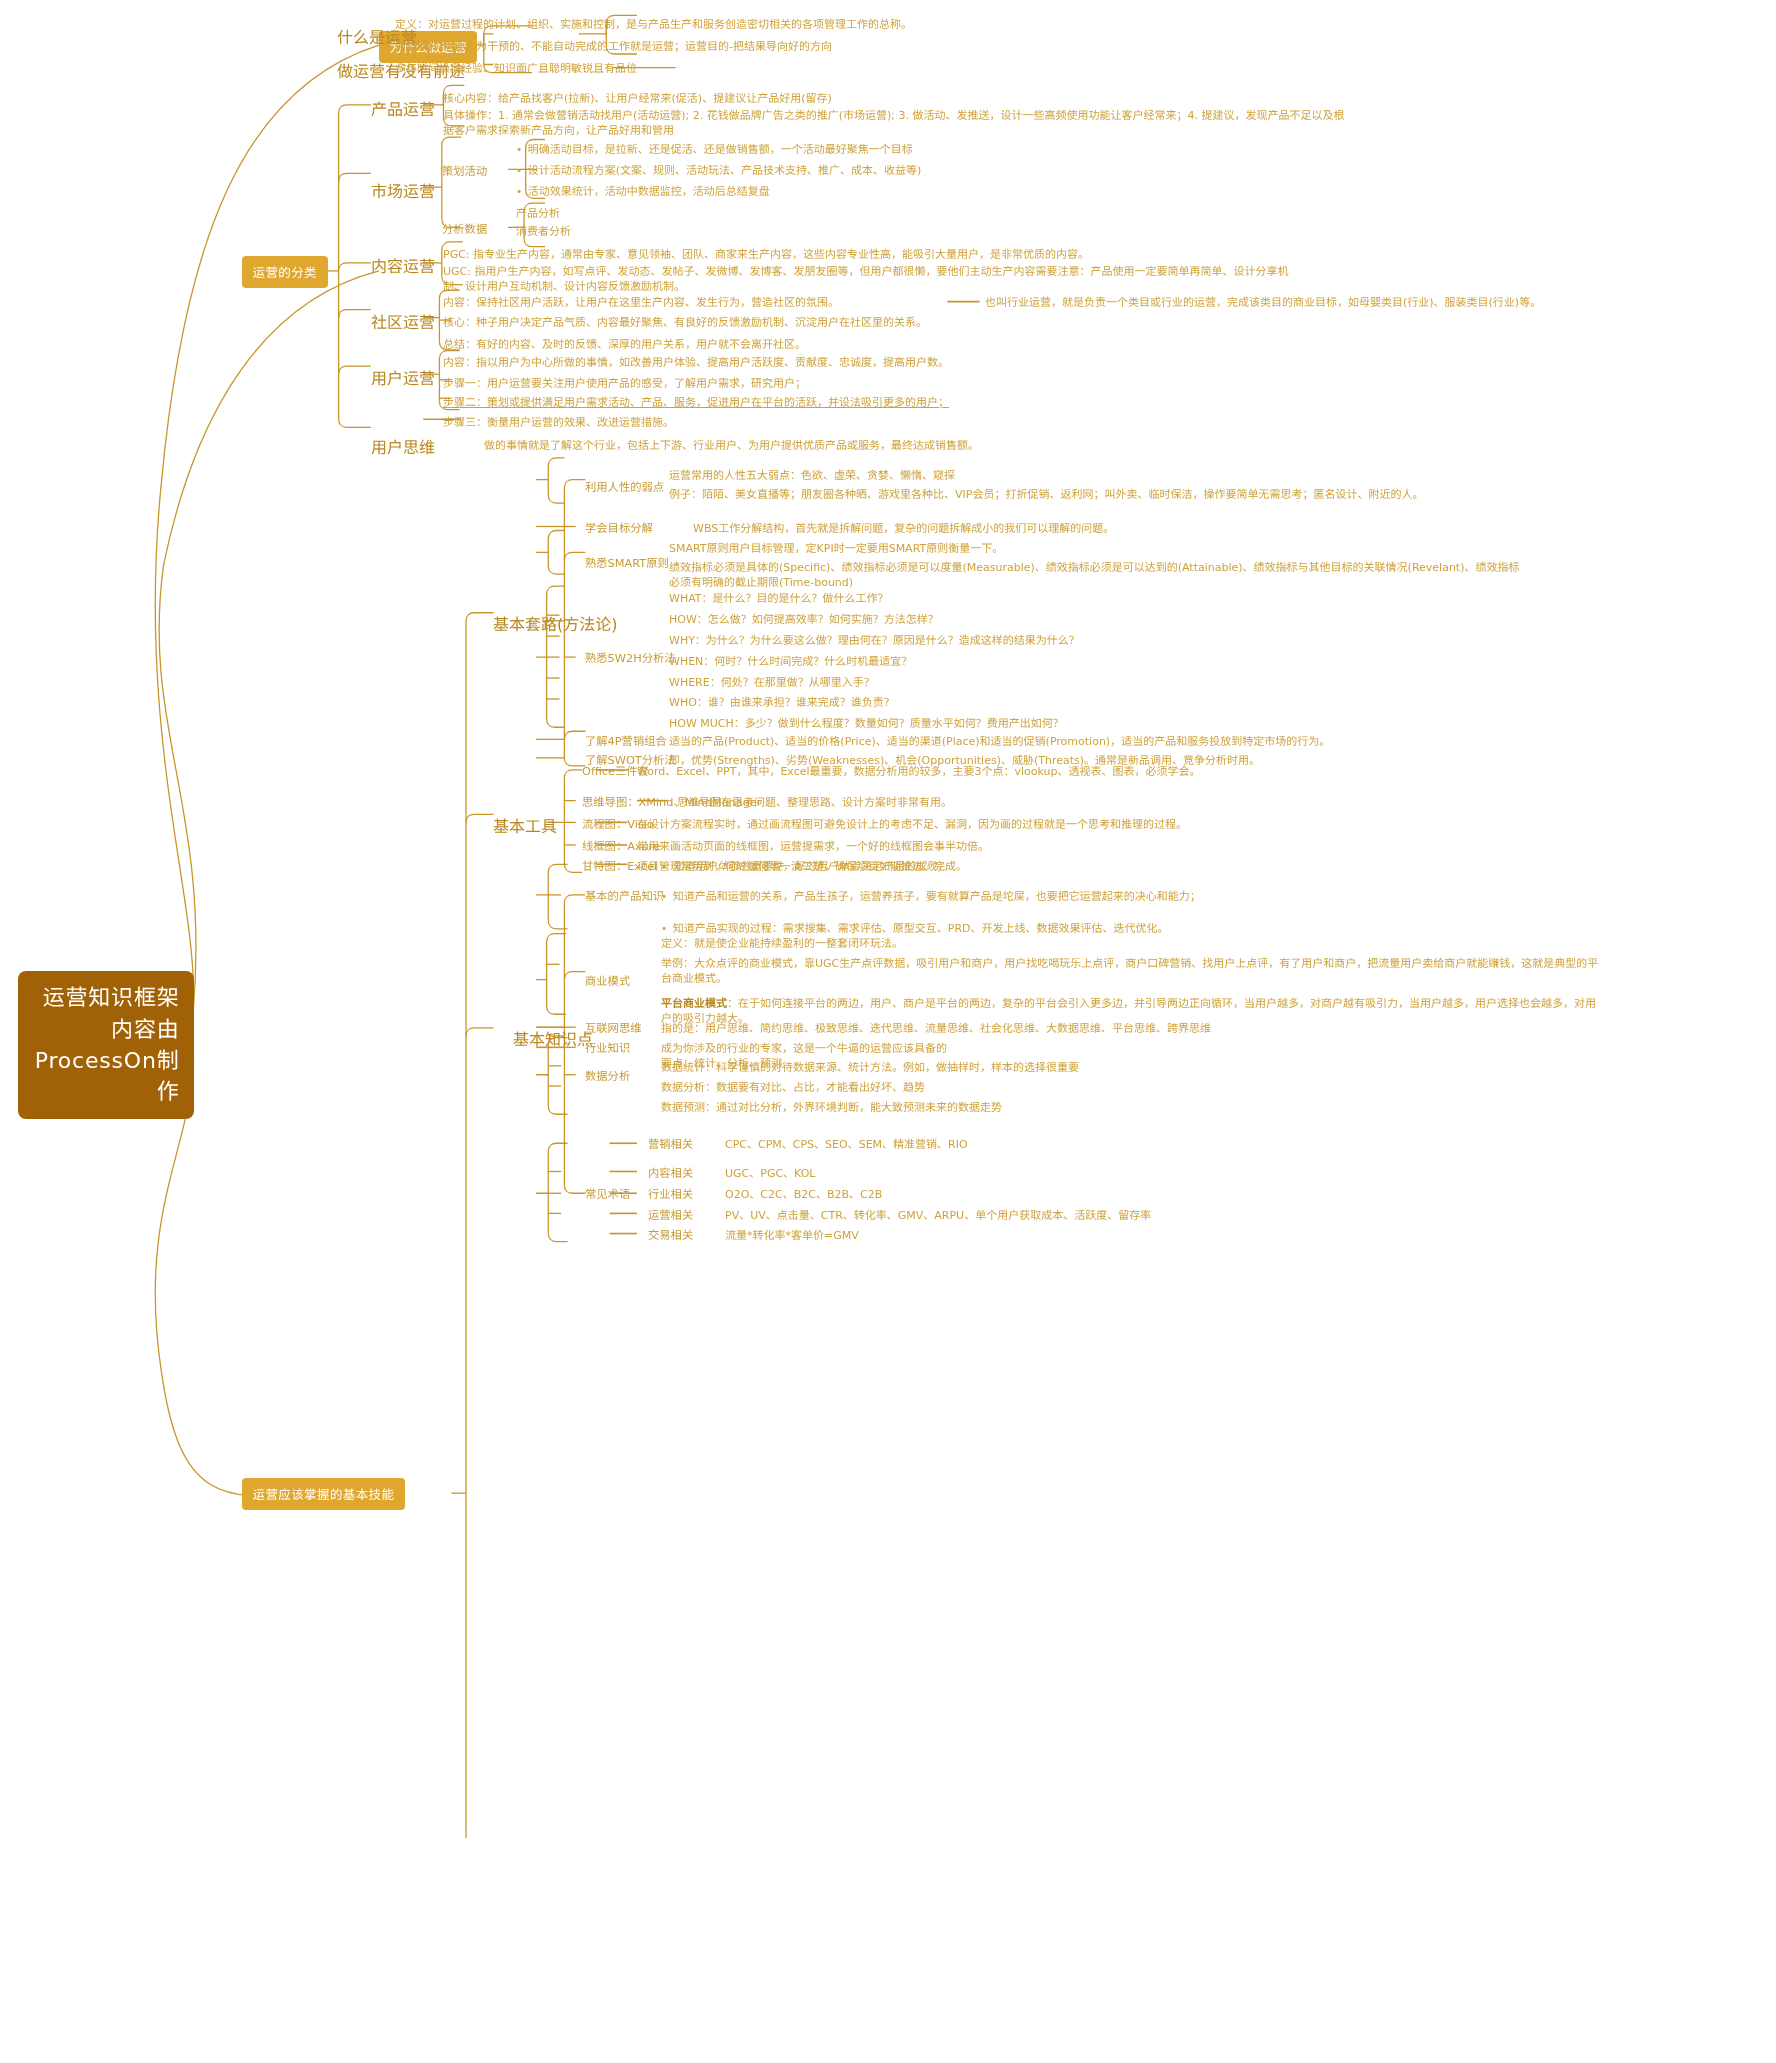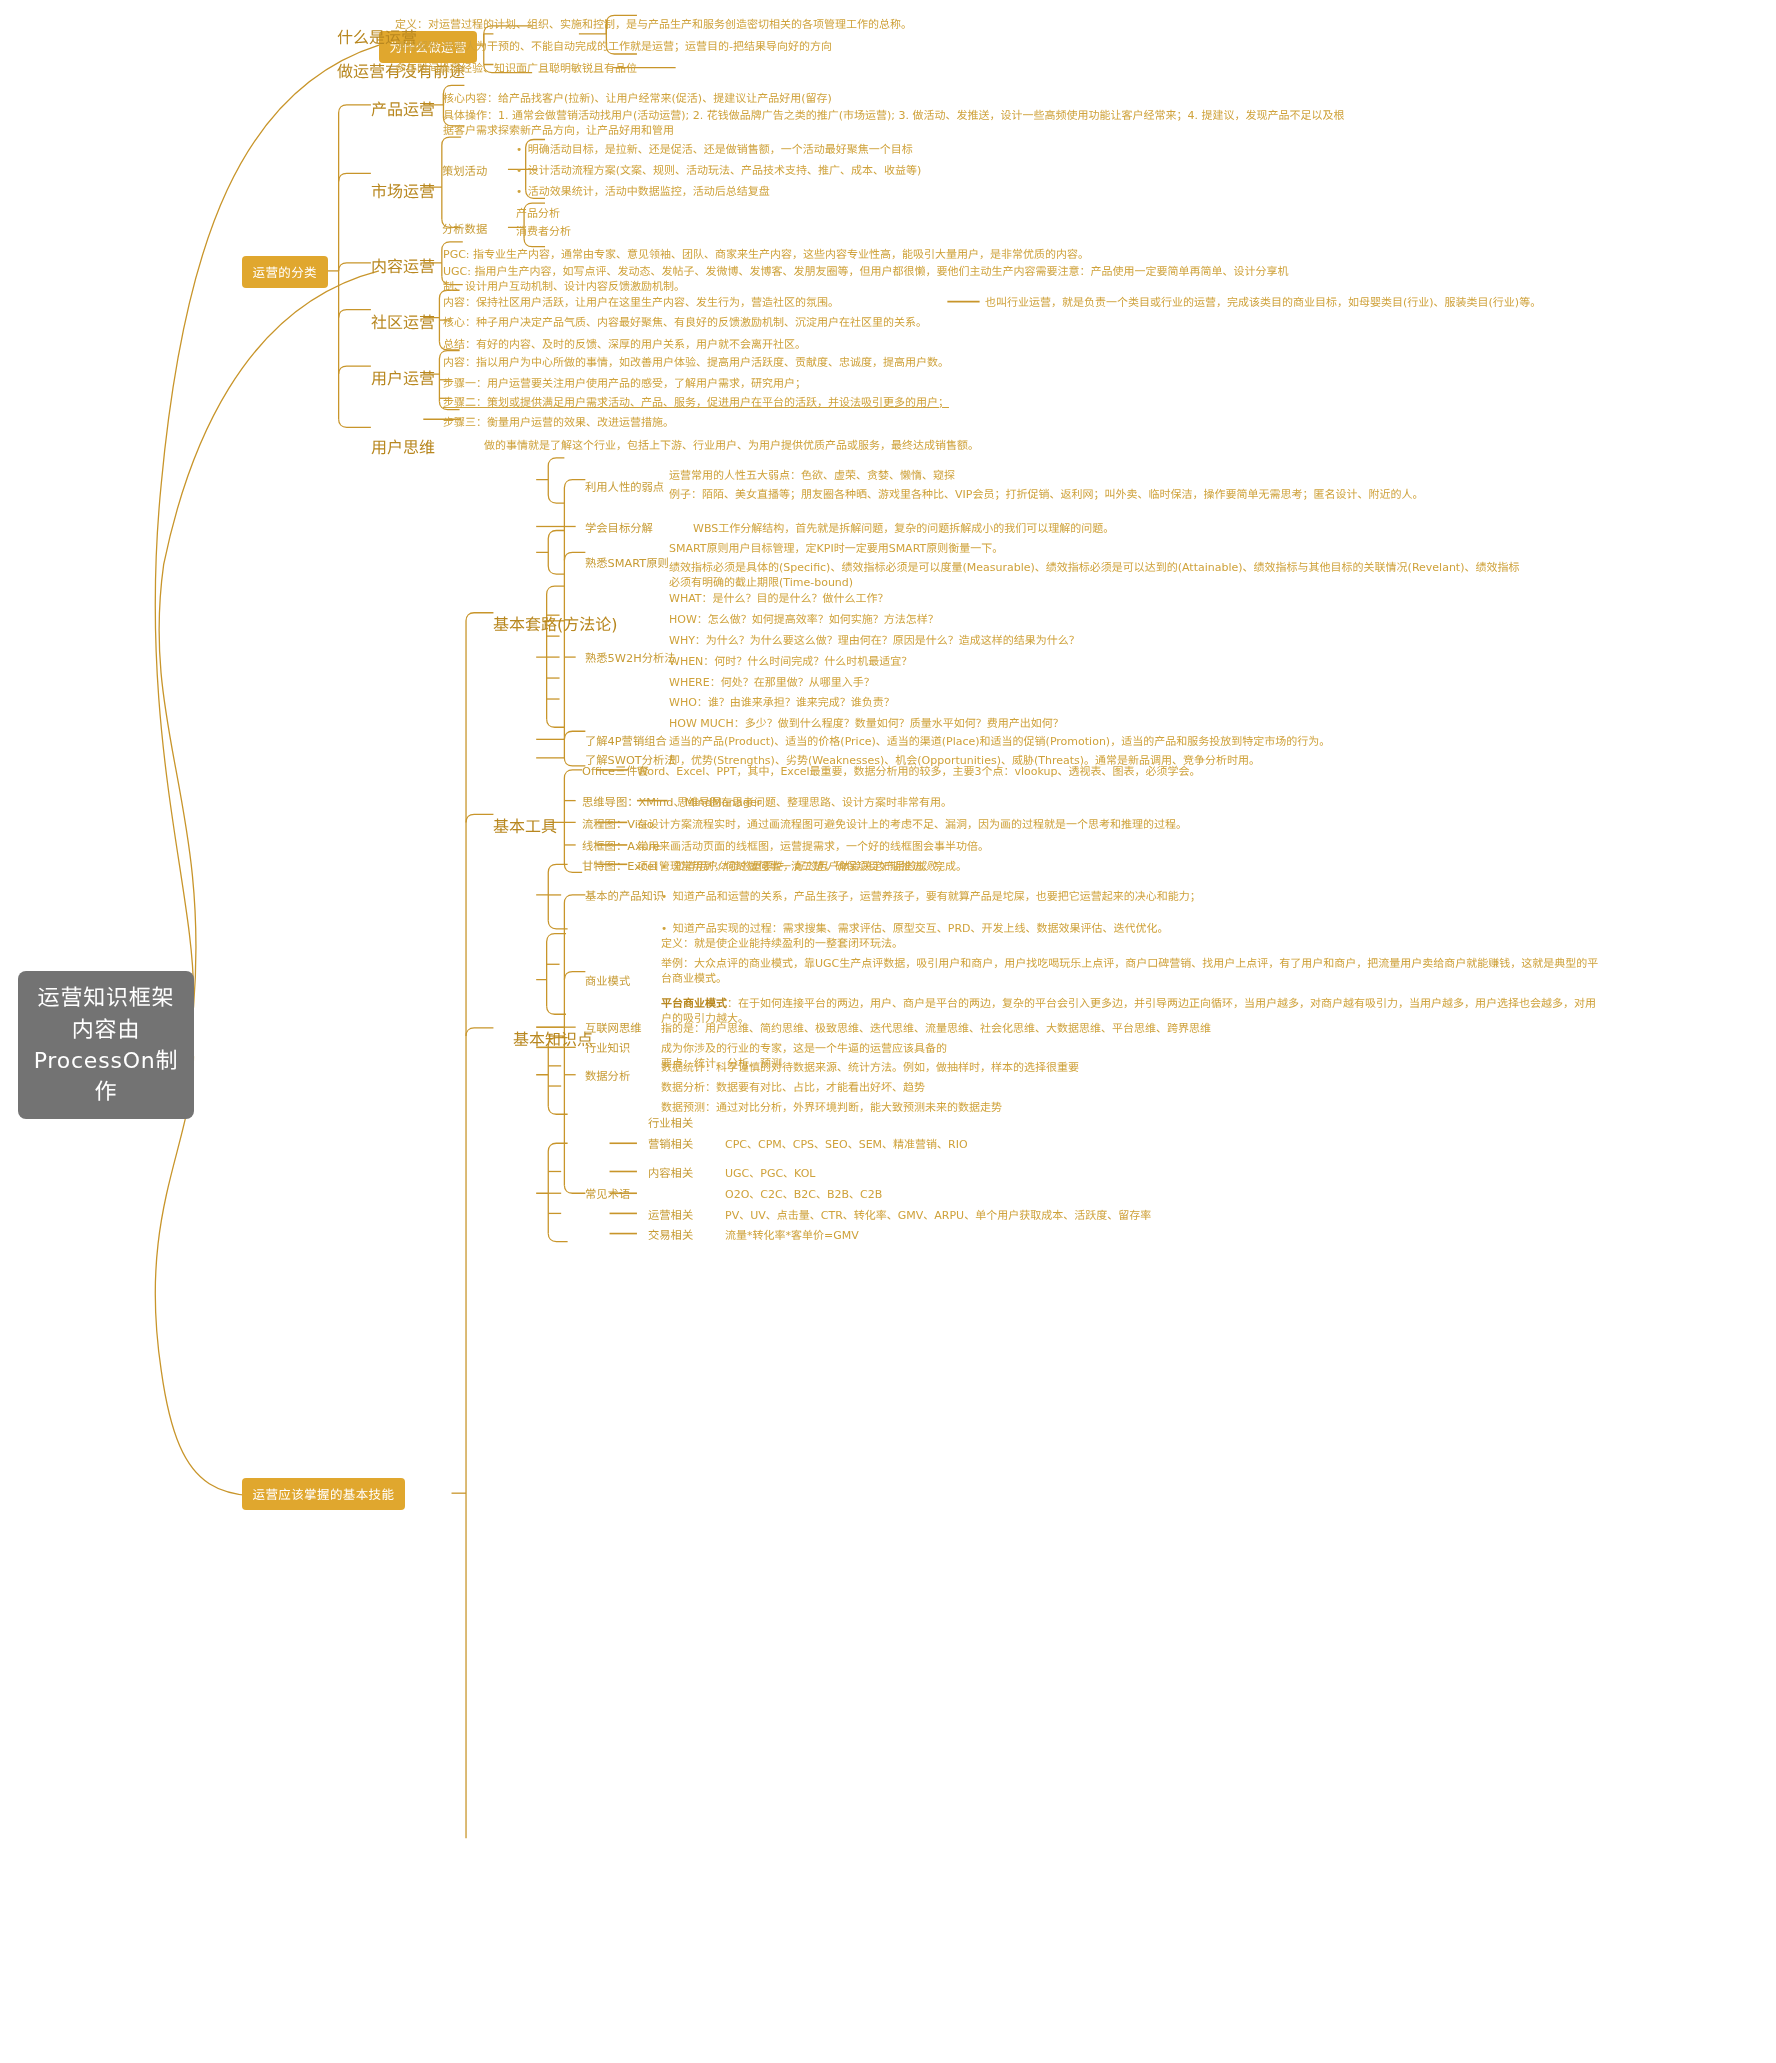--- a/index.html
+++ b/index.html
@@ -26,24 +26,24 @@
   
   .node {
     position: absolute;
     color: #c8952a;
     line-height: 1.38;
     white-space: pre-wrap;
   }
 
   .root-node {
     position: absolute;
-    background: #737373;
+    background: #a16207;
     color: #ffffff;
     border-radius: 8px;
-    text-align: center;
+    text-align: right;
     font-size: 22px;
     line-height: 1.42;
     padding: 11.3px 14.5px;
     letter-spacing: 0.8px;
     font-weight: 400;
   }
 
   .branch-node {
     position: absolute;
     background: #e0a72e;
@@ -346,21 +346,21 @@
   <div class="node leaf" style="left:661px; top:1100px; width:806px;">数据预测：通过对比分析，外界环境判断，能大致预测未来的数据走势</div>
 
   <div class="node lvl3" style="left:585px; top:1187px;">常见术语</div>
 
   <div class="node lvl3" style="left:648px; top:1137px;">营销相关</div>
   <div class="node leaf" style="left:725px; top:1137px; width:645px;">CPC、CPM、CPS、SEO、SEM、精准营销、RIO</div>
 
   <div class="node lvl3" style="left:648px; top:1166px;">内容相关</div>
   <div class="node leaf" style="left:725px; top:1166px; width:645px;">UGC、PGC、KOL</div>
 
-  <div class="node lvl3" style="left:648px; top:1116px;">行业相关</div>
+  <div class="node lvl3" style="left:648px; top:1187px;">行业相关</div>
   <div class="node leaf" style="left:725px; top:1187px; width:645px;">O2O、C2C、B2C、B2B、C2B</div>
 
   <div class="node lvl3" style="left:648px; top:1208px;">运营相关</div>
   <div class="node leaf" style="left:725px; top:1208px; width:725px;">PV、UV、点击量、CTR、转化率、GMV、ARPU、单个用户获取成本、活跃度、留存率</div>
 
   <div class="node lvl3" style="left:648px; top:1228px;">交易相关</div>
   <div class="node leaf" style="left:725px; top:1228px; width:645px;">流量*转化率*客单价=GMV</div>
 
 </div>
 

